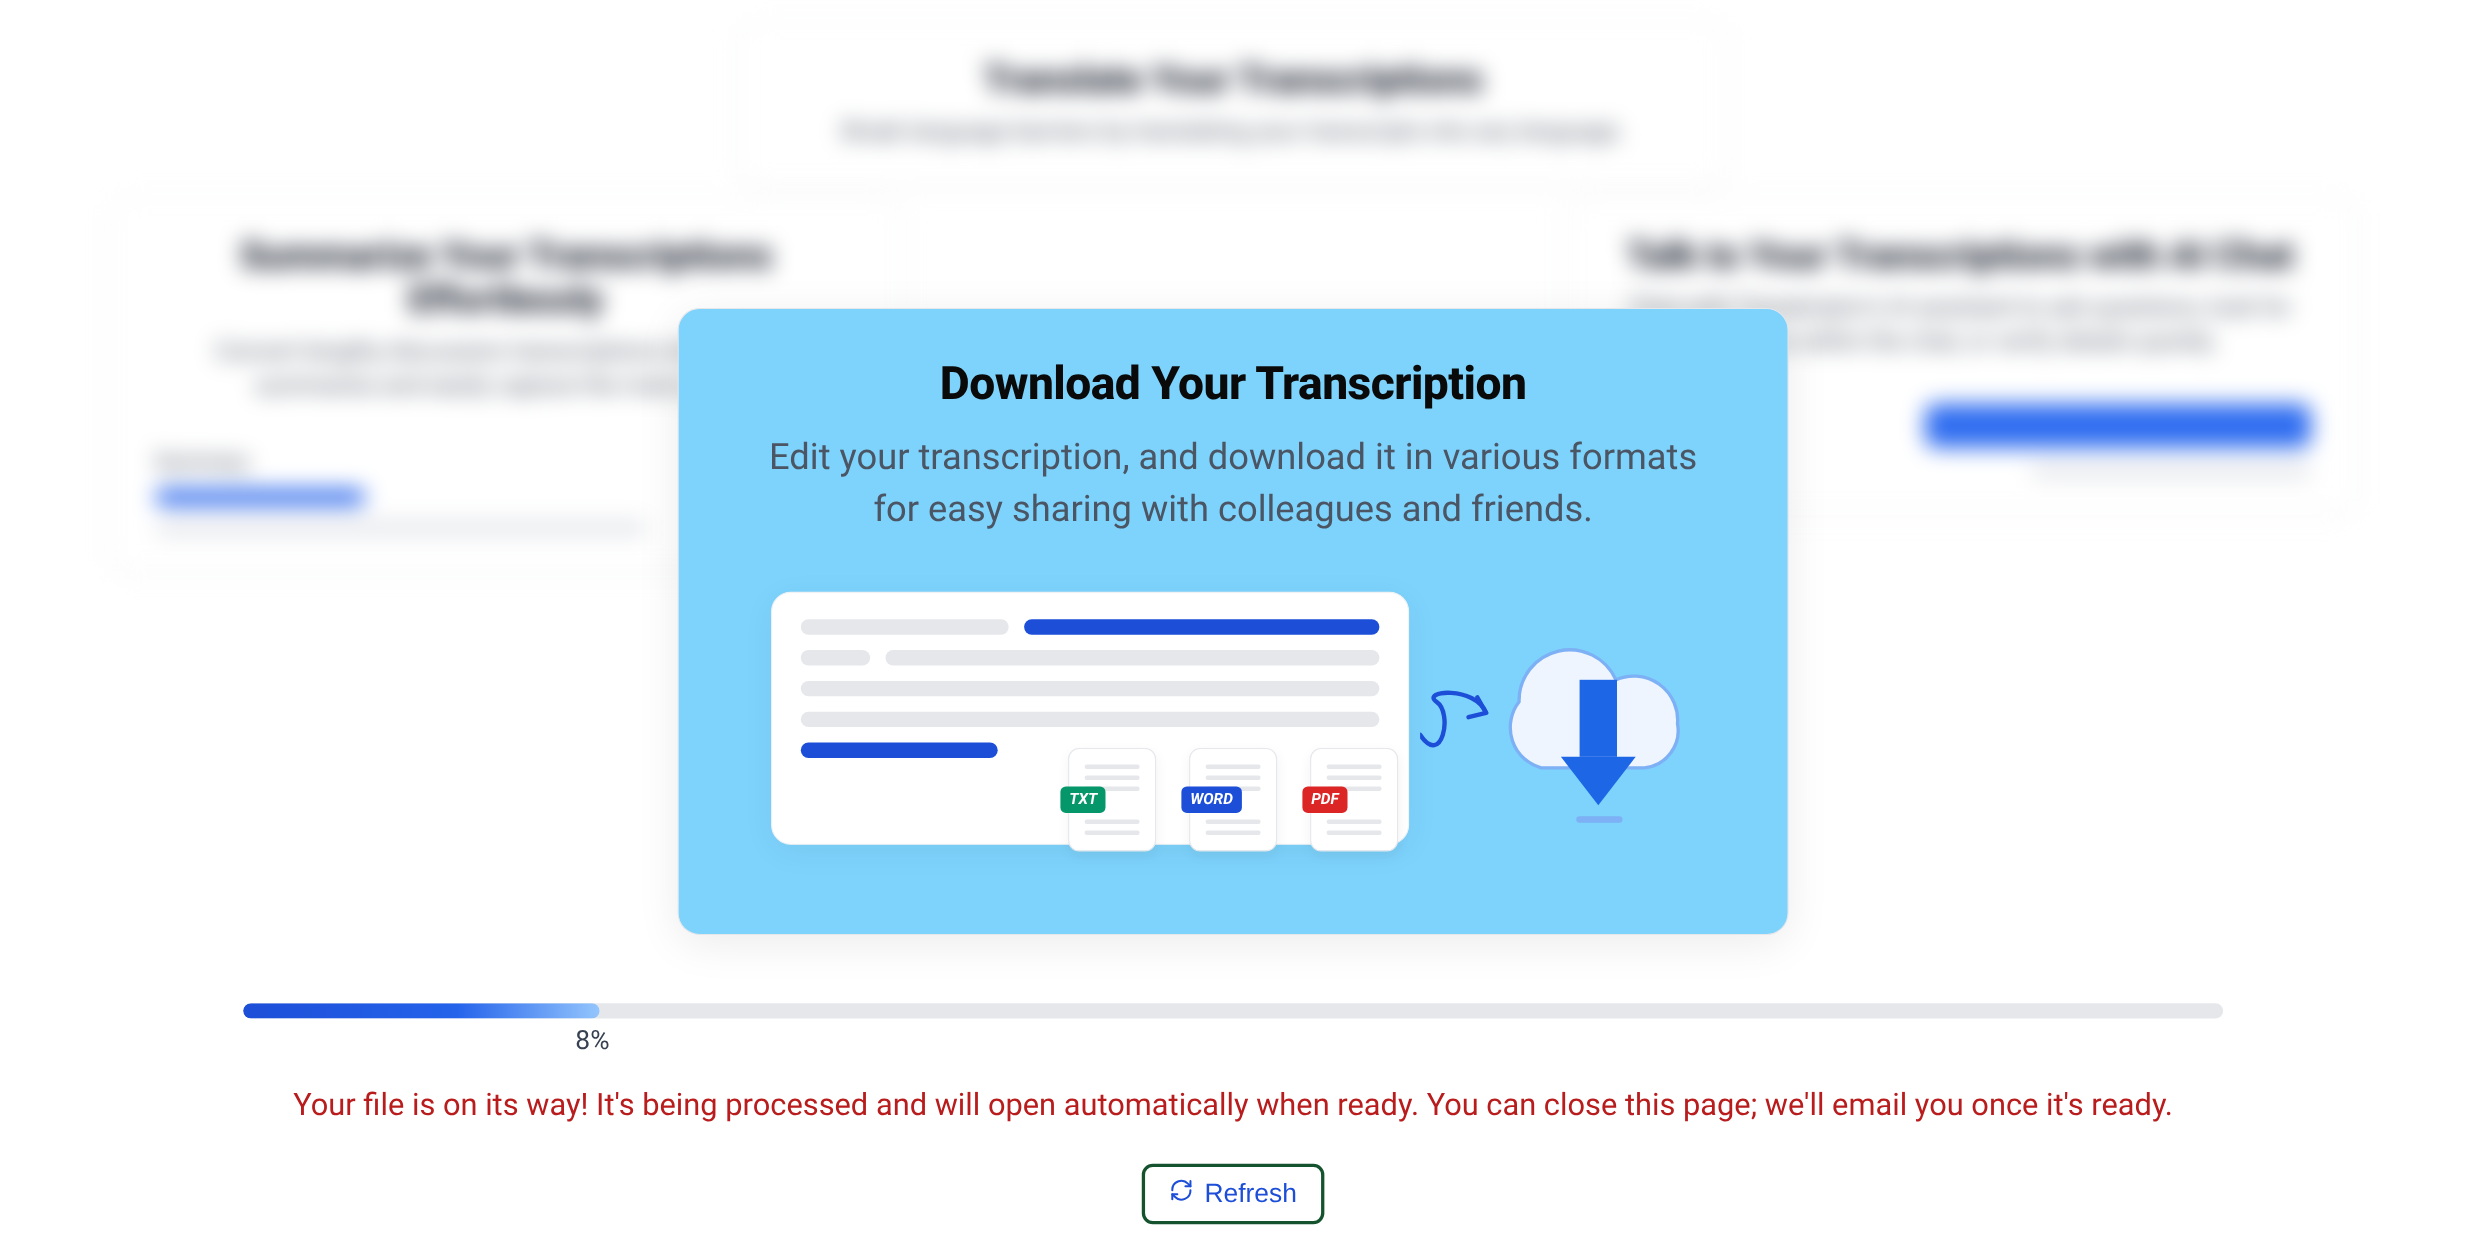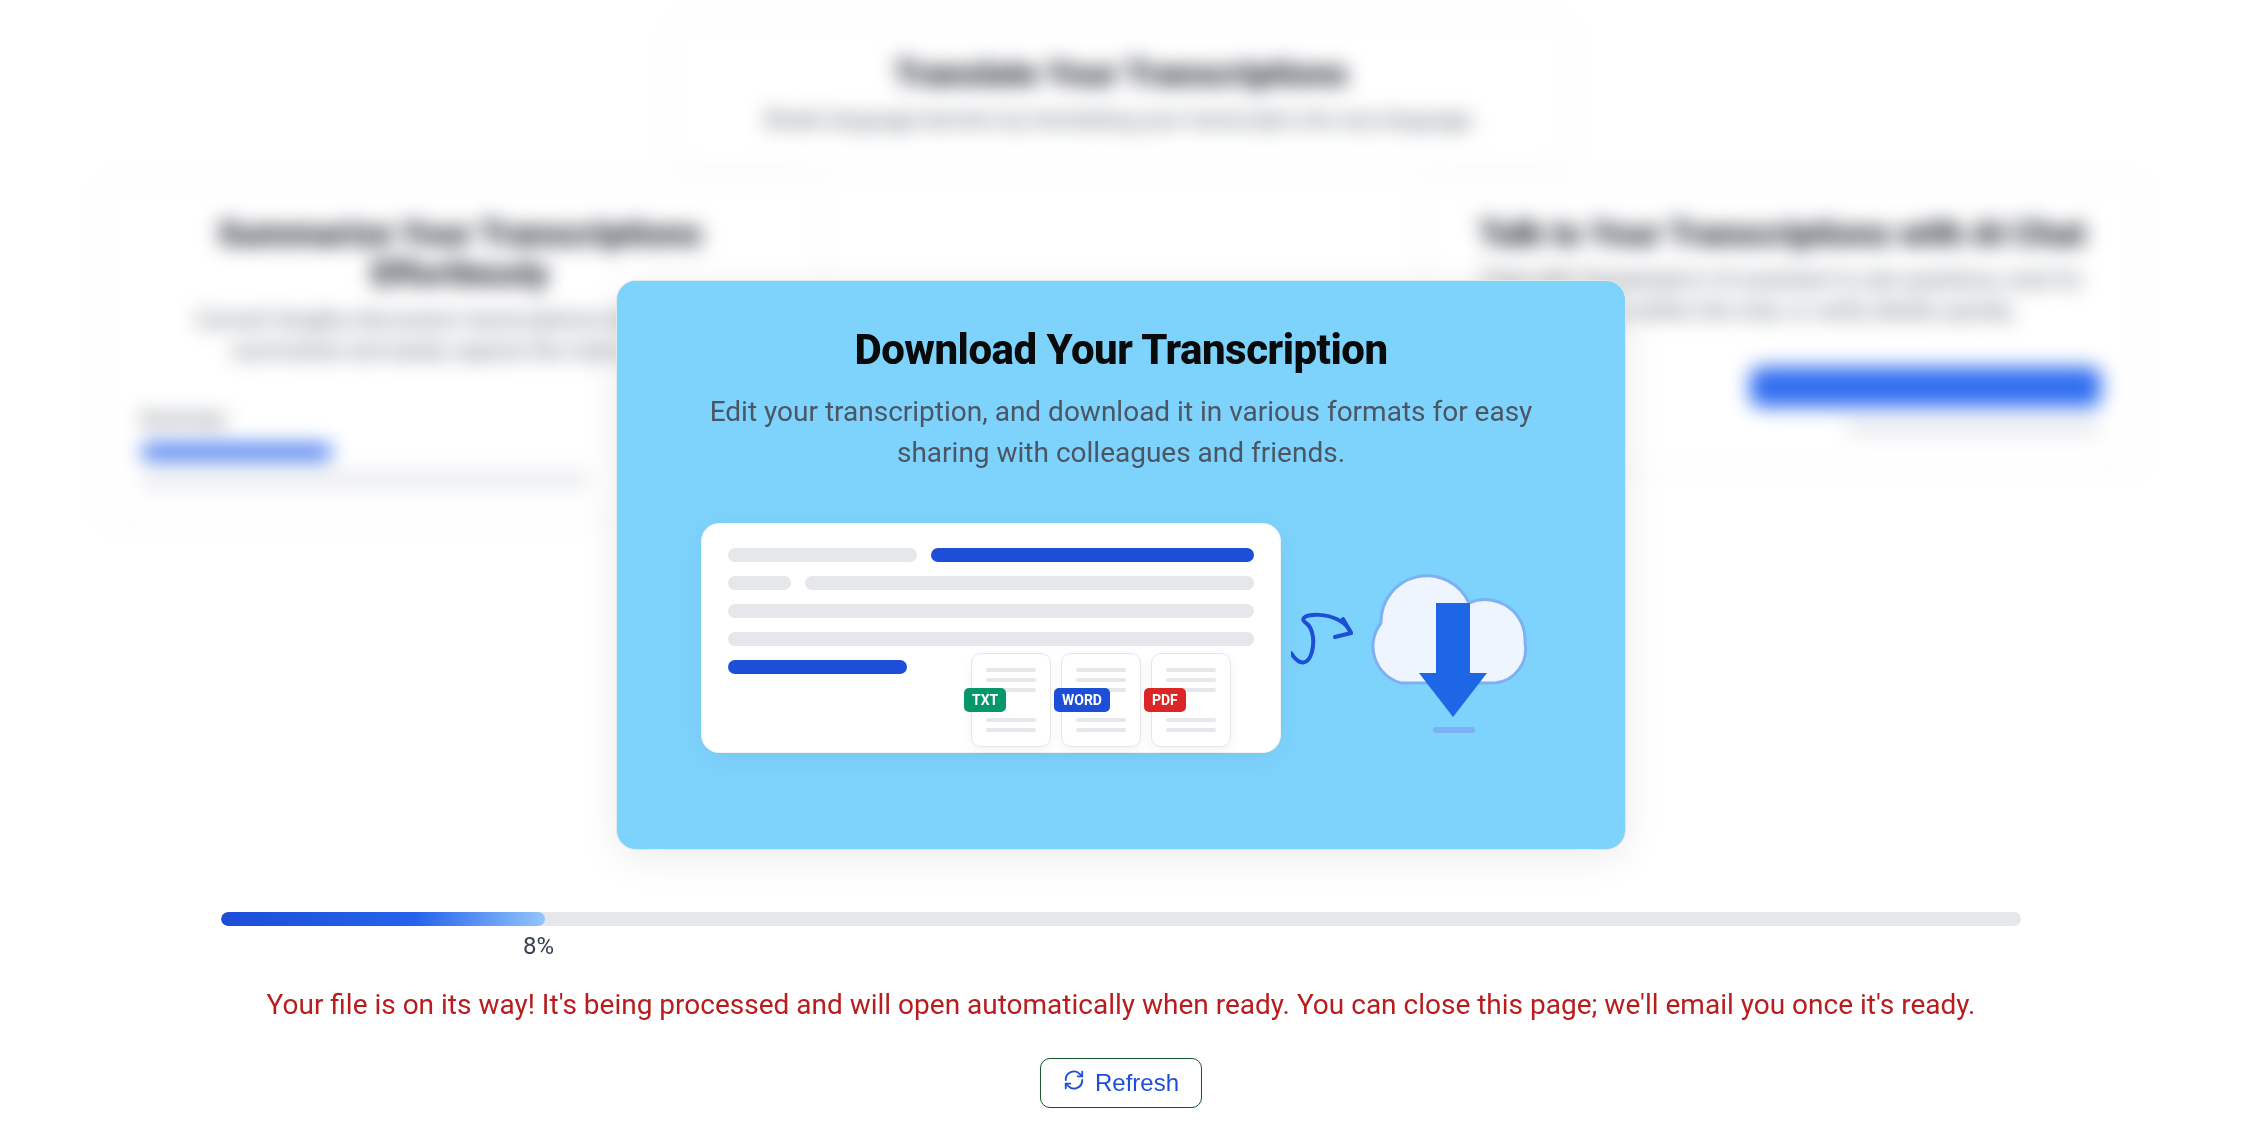--- a/index.html
+++ b/index.html
@@ -90,21 +90,21 @@
   }
   .modal-title {
     font-size: 42px;
     font-weight: 800;
     text-align: center;
     color: #0a0a0a;
     letter-spacing: -0.5px;
   }
   .modal-sub {
     margin-top: 18px;
-    font-size: 28px;
+    font-size: 33px;
     line-height: 1.45;
     text-align: center;
     color: #4b5563;
   }
 
   .illustration {
     position: relative;
     margin: 50px auto 0;
     width: 860px;
     height: 260px;
@@ -127,23 +127,24 @@
     border-radius: 7px;
     background: #e5e7eb;
     margin-bottom: 14px;
   }
   .doc-row { display:flex; gap:14px; }
   .doc-row .doc-line { flex:1; margin-bottom:0; }
 
   
   .file-chips {
     position: absolute;
-    left: 280px; bottom: 36px;
+    left: 280px; bottom: 24px;
     display: flex;
-    gap: 10px;
+    gap: 30px;
+    font-style: italic;
   }
   .file-chip {
     width: 80px;
     height: 94px;
     background: #fff;
     border: 1px solid #e5e7eb;
     border-radius: 10px;
     position: relative;
     box-shadow: 0 4px 12px rgba(0,0,0,.05);
   }
@@ -225,21 +226,21 @@
   }
 
   .refresh-btn {
     position: absolute;
     top: 1058px;
     left: 50%;
     transform: translateX(-50%);
     display: inline-flex;
     align-items: center;
     gap: 10px;
-    border: 1px solid #14532d;
+    border: 3px solid #14532d;
     background: #fff;
     color: #1d4ed8;
     font-size: 24px;
     font-weight: 500;
     padding: 10px 22px;
     border-radius: 10px;
     cursor: pointer;
   }
   .refresh-btn svg { width: 22px; height: 22px; }
 </style>

